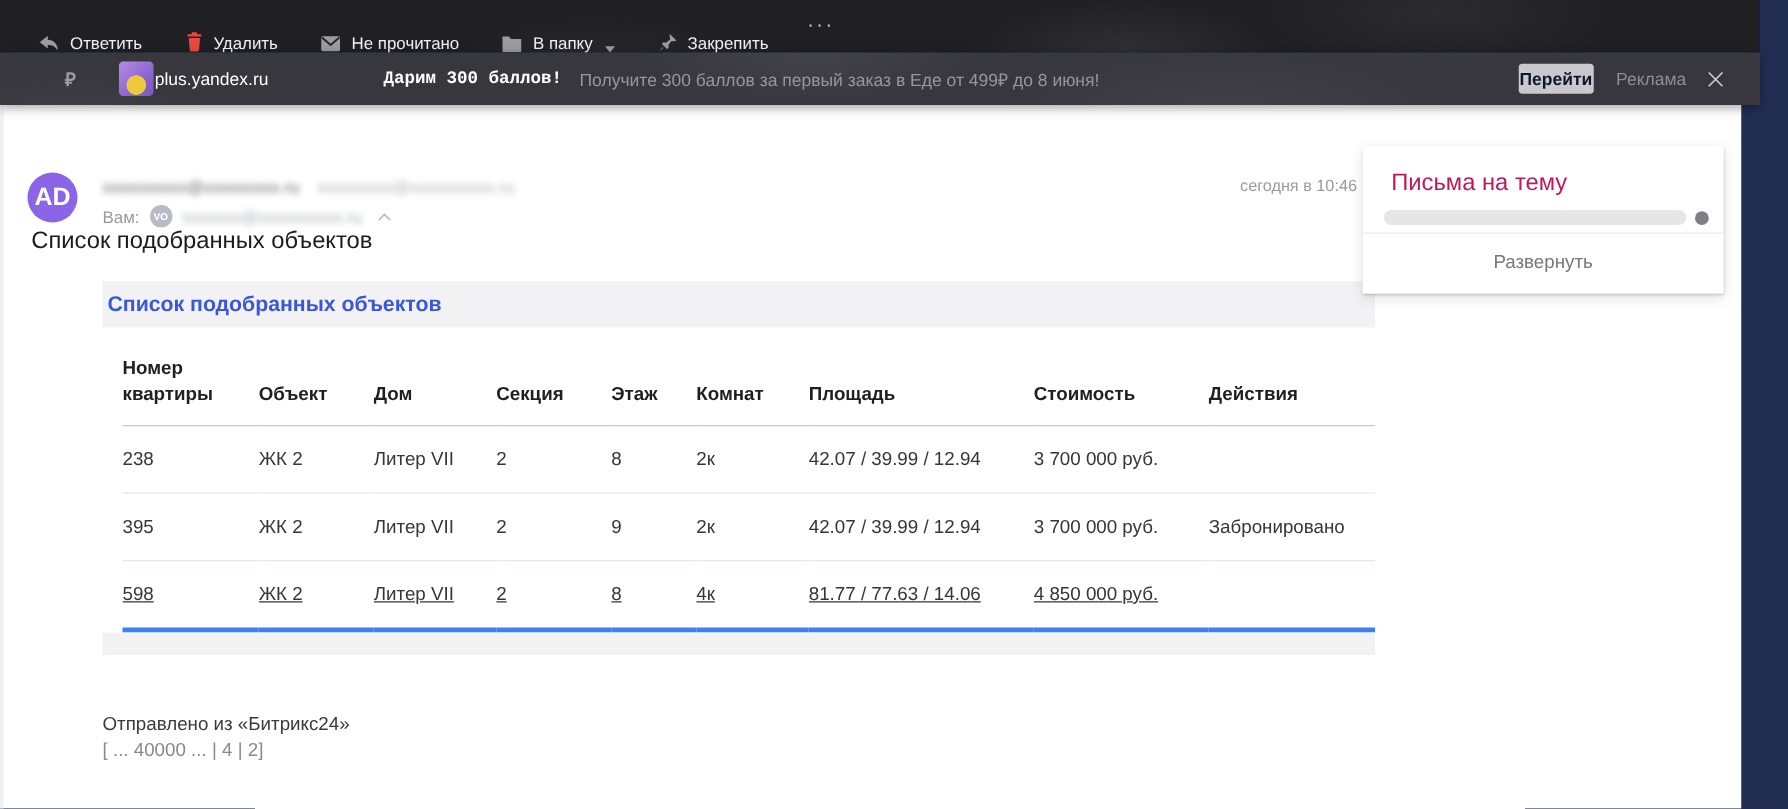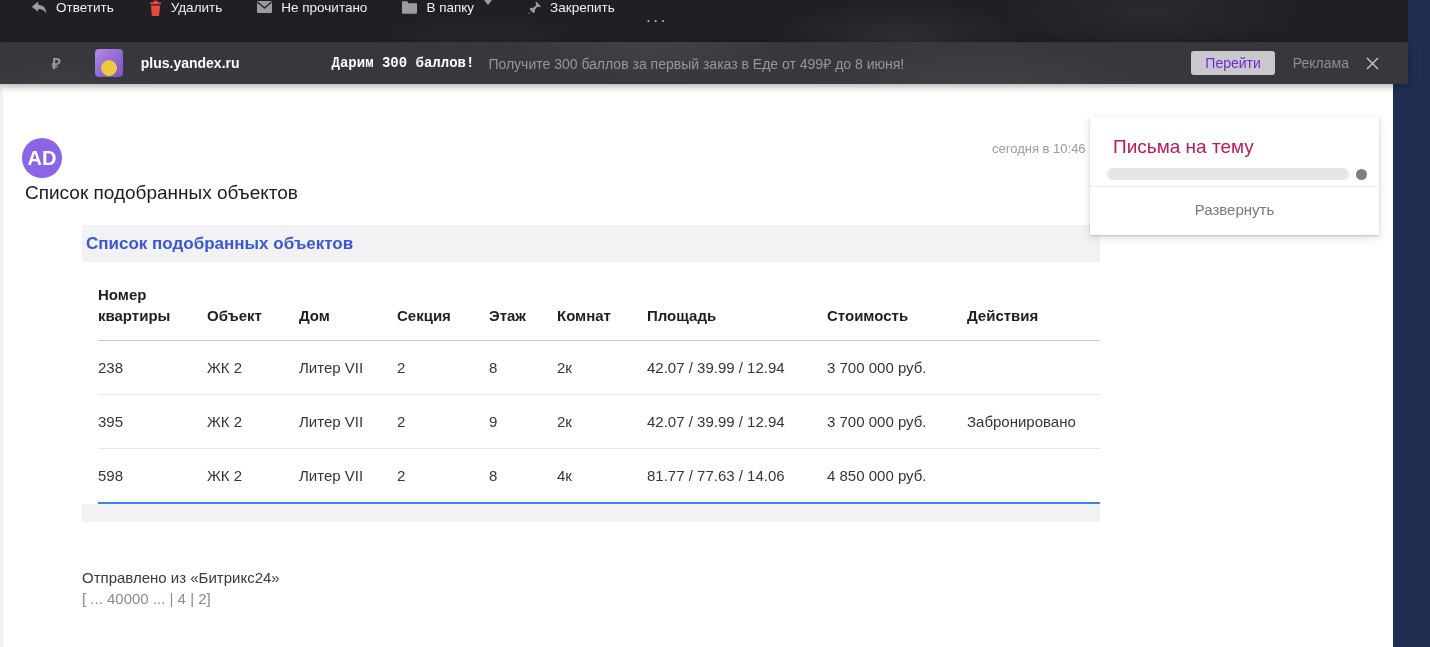--- a/index.html
+++ b/index.html
@@ -10,47 +10,47 @@
   
   .bar { position:absolute; left:0; width:1408px; height:42px; }
   .bar-actions {
     top:0; background:#1f1f24;
     background-image:
       radial-gradient(ellipse 180px 60px at 900px 40px, rgba(255,255,255,0.07), transparent 70%),
       radial-gradient(ellipse 220px 70px at 1150px 10px, rgba(255,255,255,0.05), transparent 70%),
       radial-gradient(ellipse 160px 50px at 480px 45px, rgba(255,255,255,0.04), transparent 70%);
     display:flex; align-items:center; padding-left:14px; z-index:6;
   }
-  .tb-item { display:flex; align-items:flex-start; gap:8px; padding:0 17px; height:42px; cursor:pointer;
+  .tb-item { display:flex; align-items:flex-end; gap:8px; padding:0 17px; height:42px; cursor:pointer;
              color:#f1f1f3; font-size:13.5px; white-space:nowrap; }
   .tb-item .ico { display:flex; align-items:center; }
   .caret-down { width:0; height:0; border-left:4px solid transparent; border-right:4px solid transparent;
                 border-top:5px solid #9b9ba1; margin-left:2px; }
   .tb-more { color:#c9c9cd; letter-spacing:2px; font-size:16px; padding:0 14px; cursor:pointer; }
 
   .bar-ad {
     top:42px; background:#37373d;
     background-image:
       radial-gradient(ellipse 200px 60px at 650px 0px, rgba(255,255,255,0.06), transparent 70%),
       radial-gradient(ellipse 260px 80px at 980px 50px, rgba(255,255,255,0.05), transparent 70%),
       radial-gradient(ellipse 150px 50px at 60px 50px, rgba(255,255,255,0.04), transparent 70%);
     display:flex; align-items:center; z-index:6; box-shadow:0 2px 8px rgba(0,0,0,0.35);
     font-size:14px;
   }
   .ad-ruble { color:#9b9ba1; font-size:15px; font-weight:bold; margin-left:52px; }
   .ad-thumb { width:28px; height:28px; border-radius:4px; margin-left:34px;
               background:linear-gradient(135deg,#b68ce2 0%,#8e6ad2 55%,#7657bd 100%);
               background-image:radial-gradient(circle at 50% 68%, #eec83e 0 32%, transparent 34%),
                                linear-gradient(135deg,#b68ce2 0%,#8e6ad2 55%,#7657bd 100%); }
-  .ad-domain { color:#ffffff; font-weight:bold; margin-left:18px; }
+  .ad-domain { color:#ffffff; font-weight:normal; margin-left:1px; }
   .ad-highlight { color:#ffffff; font-weight:bold; margin-left:92px;font-family:Liberation Mono, monospace; }
   .ad-text { color:#96969b; margin-left:14px; }
   .ad-right { margin-left:auto; display:flex; align-items:center; margin-right:28px; }
-  .ad-btn { background:#c9c9cd; color:#6d28d9; border:none; border-radius:3px; font-size:14px;
-            padding:4px 14px; cursor:pointer; font-family:inherit; }
+  .ad-btn { background:#c9c9cd; color:#0f172a; border:none; border-radius:3px; font-size:14px;
+            padding:4px 1px; cursor:pointer; font-family:inherit;font-weight:bold; }
   .ad-label { color:#8e8e93; margin-left:18px; }
   .ad-close { margin-left:16px; cursor:pointer; display:flex; }
 
   
   .content { position:absolute; left:0; top:84px; width:1393px; height:563px; background:#ffffff; }
   .content::before { content:""; position:absolute; left:0; top:0; width:3px; height:100%; background:#eef0f3; }
 
   .page-title { position:absolute; left:25px; top:98px; font-size:19px; color:#1c1c20; }
   .next-link { position:absolute; left:1301px; top:93px; display:flex; align-items:center; gap:10px;
                color:#8a8a8f; font-size:14px; cursor:pointer; }
@@ -75,21 +75,21 @@
   
   .email-body { position:absolute; left:82px; top:141px; width:1018px; font-size:15px; color:#363636; }
   .heading-band { background:#f2f2f4; height:37px; display:flex; align-items:center; padding-left:4px; }
   .email-heading { color:#3a57da; font-weight:bold; font-size:17px; }
   .objects-table { border-collapse:collapse; table-layout:fixed; width:1002px; margin-left:16px; }
   .objects-table th { text-align:left; font-size:15px; color:#1f1f1f; font-weight:bold;
                       padding:22px 8px 14px 0; line-height:21px; vertical-align:bottom;
                       border-bottom:1px solid #c9c9c9; }
   .objects-table td { padding:16px 8px 16px 0; line-height:21px; border-bottom:1px solid #e3e7ee;
                       color:#363636; white-space:nowrap; overflow:hidden; }
-  .objects-table tr:last-child td { border-bottom:2px solid #3b82f6; }
+  .objects-table tr:last-child td { border-bottom:4px solid #3b82f6;text-decoration:underline; }
   .bottom-strip { background:#f2f2f4; height:18px; }
   .email-footer { margin-top:45px; color:#3a3a3a; line-height:21px; }
   .email-footer-clipped { color:#8a8a8a; line-height:21px; }
 
   
   .topic-panel { position:absolute; left:1090px; top:33px; width:289px; background:#fff; z-index:5;
                  box-shadow:0 1px 2px rgba(0,0,0,0.18), 0 3px 10px rgba(0,0,0,0.12); }
   .topic-title { color:#be185d; font-size:19px; padding:19px 0 0 23px; }
   .topic-item { display:flex; align-items:center; padding:10px 12px 6px 17px; cursor:pointer; }
   .topic-pill { height:12px; flex:1; background:#e6e6e9; border-radius:6px; }
@@ -171,20 +171,36 @@
 
     <div class="page-title">Список подобранных объектов</div>
 
     <div class="next-link">
       <span>след.</span>
       <span class="next-arrow">→</span>
     </div>
 
     <div class="avatar">AD</div>
 
+    <div class="sender-lines">
+      <div class="sender-line1">
+        <span class="redacted sender-primary">xxxxxxxxxx@xxxxxxxxx.ru</span>
+        <span class="redacted sender-secondary">xxxxxxxxx@xxxxxxxxxx.ru</span>
+      </div>
+      <div class="sender-line2">
+        <span class="to-label">Вам:</span>
+        <span class="mini-avatar">VO</span>
+        <span class="redacted recipient">xxxxxxx@xxxxxxxxxx.ru</span>
+        <span class="collapse-chevron">
+          <svg width="11" height="7" viewBox="0 0 11 7">
+              <path d="M1 6 L5.5 1.5 L10 6" fill="none" stroke="#b4bcc4" stroke-width="1.4"></path>
+            </svg>
+        </span>
+      </div>
+    </div>
 
     <div class="timestamp">сегодня в 10:46</div>
 
     <div class="email-body">
       <div class="heading-band">
         <span class="email-heading">Список подобранных объектов</span>
       </div>
 
       <table class="objects-table">
         <colgroup>

